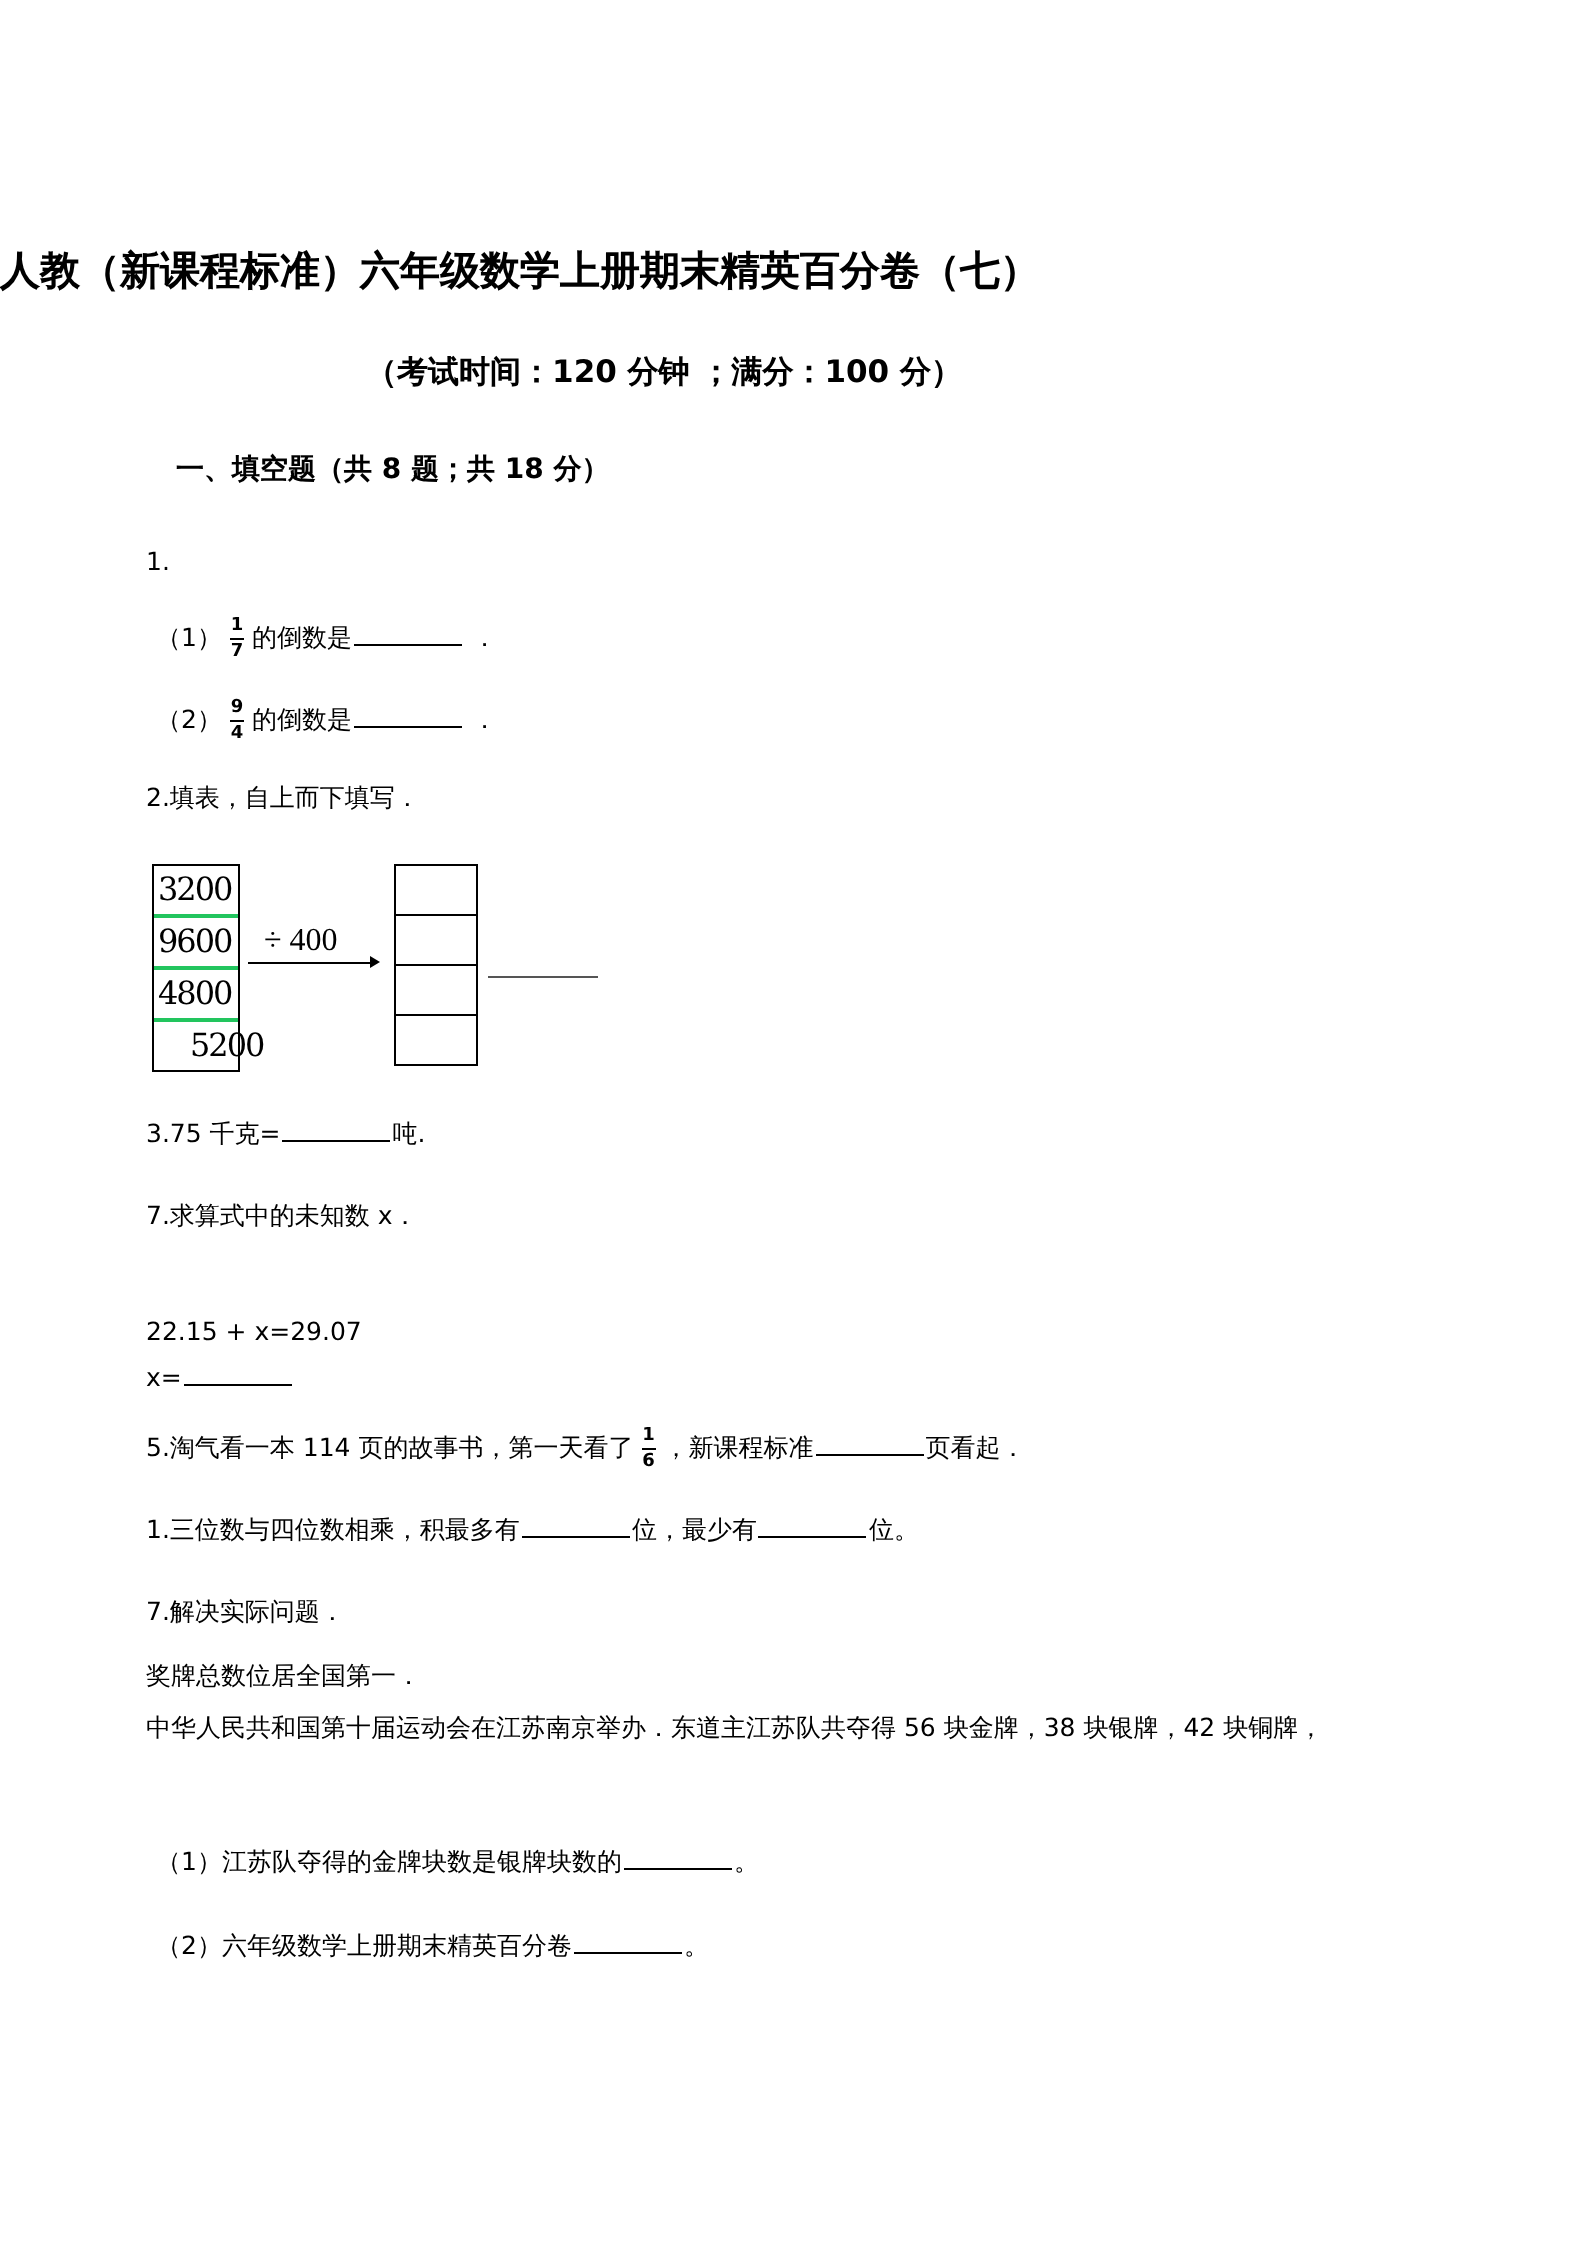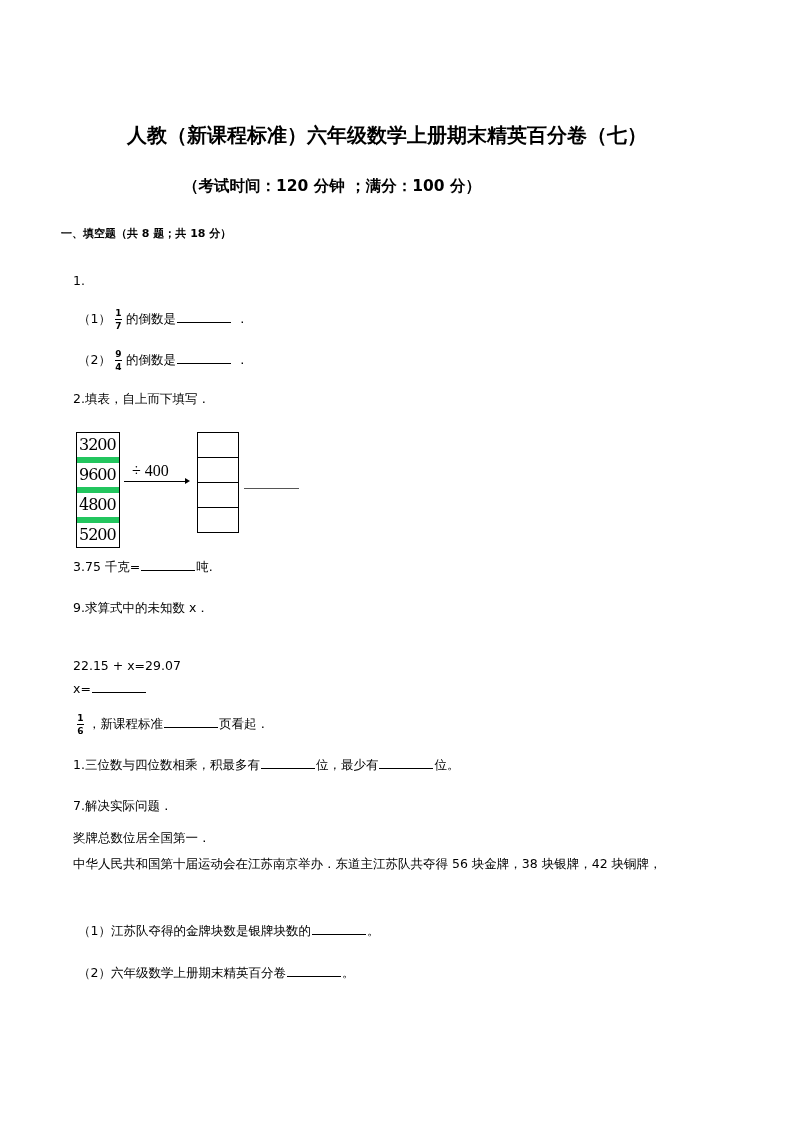--- a/index.html
+++ b/index.html
@@ -1,30 +1,30 @@
 <!DOCTYPE html>
 <html><head>
 <meta charset="utf-8">
 <style>
   html, body { margin: 0; padding: 0; background: #ffffff; }
   body { width: 793px; height: 1122px; position: relative; overflow: hidden;
          font-family: "DejaVu Sans", "Liberation Sans", sans-serif; color: #000; }
   .abs { position: absolute; white-space: nowrap; }
-  .title { top: 122px; left: 0; width: 647px; text-align: right; font-size: 20px; font-weight: bold; }
+  .title { top: 122px; left: 0; width: 647px; text-align: left; font-size: 20px; font-weight: bold; }
   .subtitle { top: 176px; left: 0; width: 664px; text-align: center; font-size: 15.5px; font-weight: bold; }
-  .section { top: 226px; left: 61px; font-size: 11px; font-weight: bold; }
+  .section { top: 226px; left: 88px; font-size: 14px; font-weight: bold; }
   .line { font-size: 12.5px; left: 73px; }
   .blank { display: inline-block; width: 54px; border-bottom: 1px solid #000; height: 12px; vertical-align: baseline; margin: 0 1px; }
   .frac { display: inline-flex; flex-direction: column; align-items: center; vertical-align: middle;
           font-size: 9px; line-height: 10px; margin: 0 4px; font-weight: bold; }
   .frac .bar { width: 7px; border-top: 1px solid #000; margin: 1px 0; }
   .numcol { position: absolute; left: 76px; top: 432px; width: 42px; border: 1px solid #000; }
-  .numcol .cell { height: 24px; border-bottom: 6px solid #22c55e; font-family: "DejaVu Serif", "Liberation Serif", serif;
+  .numcol .cell { height: 24px; border-bottom: 2px solid #22c55e; font-family: "DejaVu Serif", "Liberation Serif", serif;
                   font-size: 16px; line-height: 24px; text-align: left; padding-left: 2px; letter-spacing: -1px; }
-  .numcol .cell:last-child { border-bottom: none; }
+  .numcol .cell:last-child { border-bottom: none; margin-left: 16px; }
   .anscol { position: absolute; left: 197px; top: 432px; width: 40px; border: 1px solid #000; }
   .anscol .cell { height: 24px; border-bottom: 1px solid #000; }
   .anscol .cell:last-child { border-bottom: none; }
   .op { position: absolute; left: 132px; top: 462px; font-family: Liberation Serif, serif; font-size: 16px; }
   .arrow { position: absolute; left: 124px; top: 481px; width: 62px; border-top: 1px solid #000; }
   .arrowhead { position: absolute; left: 185px; top: 478px; width: 0; height: 0;
                border-left: 5px solid #000; border-top: 3px solid transparent; border-bottom: 3px solid transparent; }
   .ansline { position: absolute; left: 244px; top: 488px; width: 55px; border-top: 1px solid #555; }
 </style>
 </head>
@@ -65,28 +65,28 @@
   <div class="cell"></div>
   <div class="cell"></div>
   <div class="cell"></div>
 </div>
 <div class="ansline"></div>
 
 <div class="abs line" style="top:558px;">
   <span>3.75 千克=</span><span class="blank"></span><span>吨.</span>
 </div>
 
-<div class="abs line" style="top:600px;">9.求算式中的未知数 x．</div>
+<div class="abs line" style="top:600px;">7.求算式中的未知数 x．</div>
 <div class="abs line" style="top:642px;margin-top:16px;">22.15 + x=29.07</div>
 <div class="abs line" style="top:680px;">
   <span>x=</span><span class="blank"></span>
 </div>
 
 <div class="abs line" style="top:713px;">
-  <span class="frac">
+  <span>5.淘气看一本 114 页的故事书，第一天看了</span><span class="frac">
       <span>1</span>
       <span class="bar"></span>
       <span>6</span>
     </span><span>，新课程标准</span><span class="blank"></span><span>页看起．</span>
 </div>
 
 <div class="abs line" style="top:756px;">
   <span>1.三位数与四位数相乘，积最多有</span><span class="blank"></span><span>位，最少有</span><span class="blank"></span><span>位。</span>
 </div>
 

